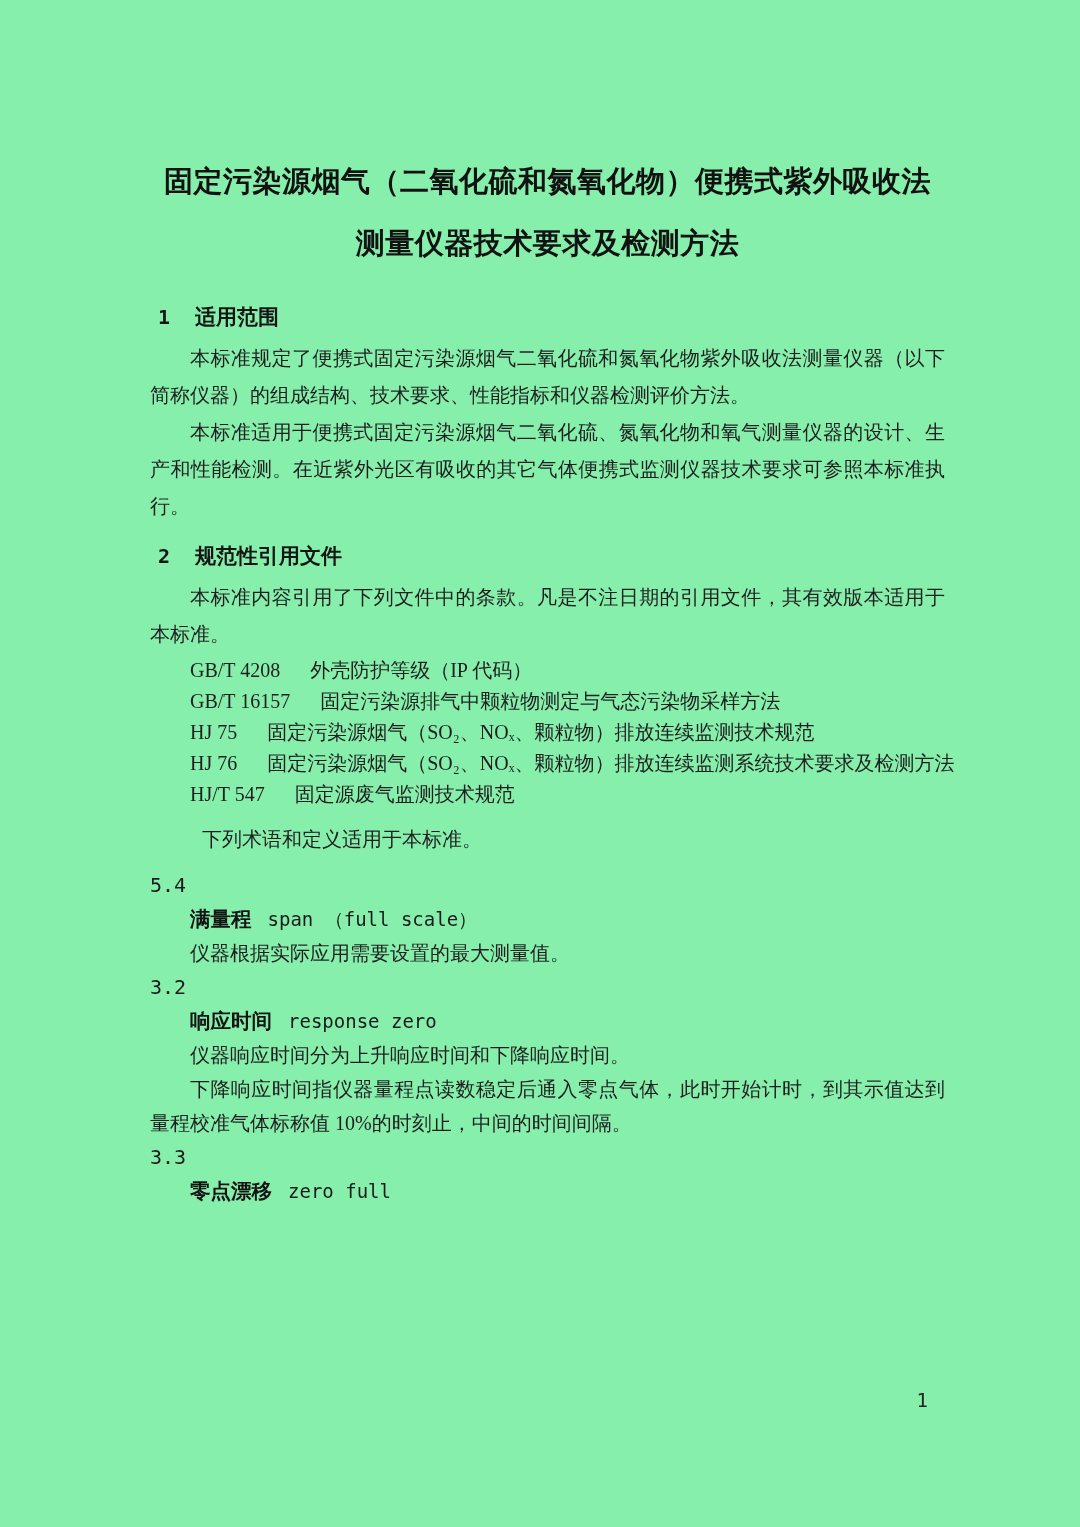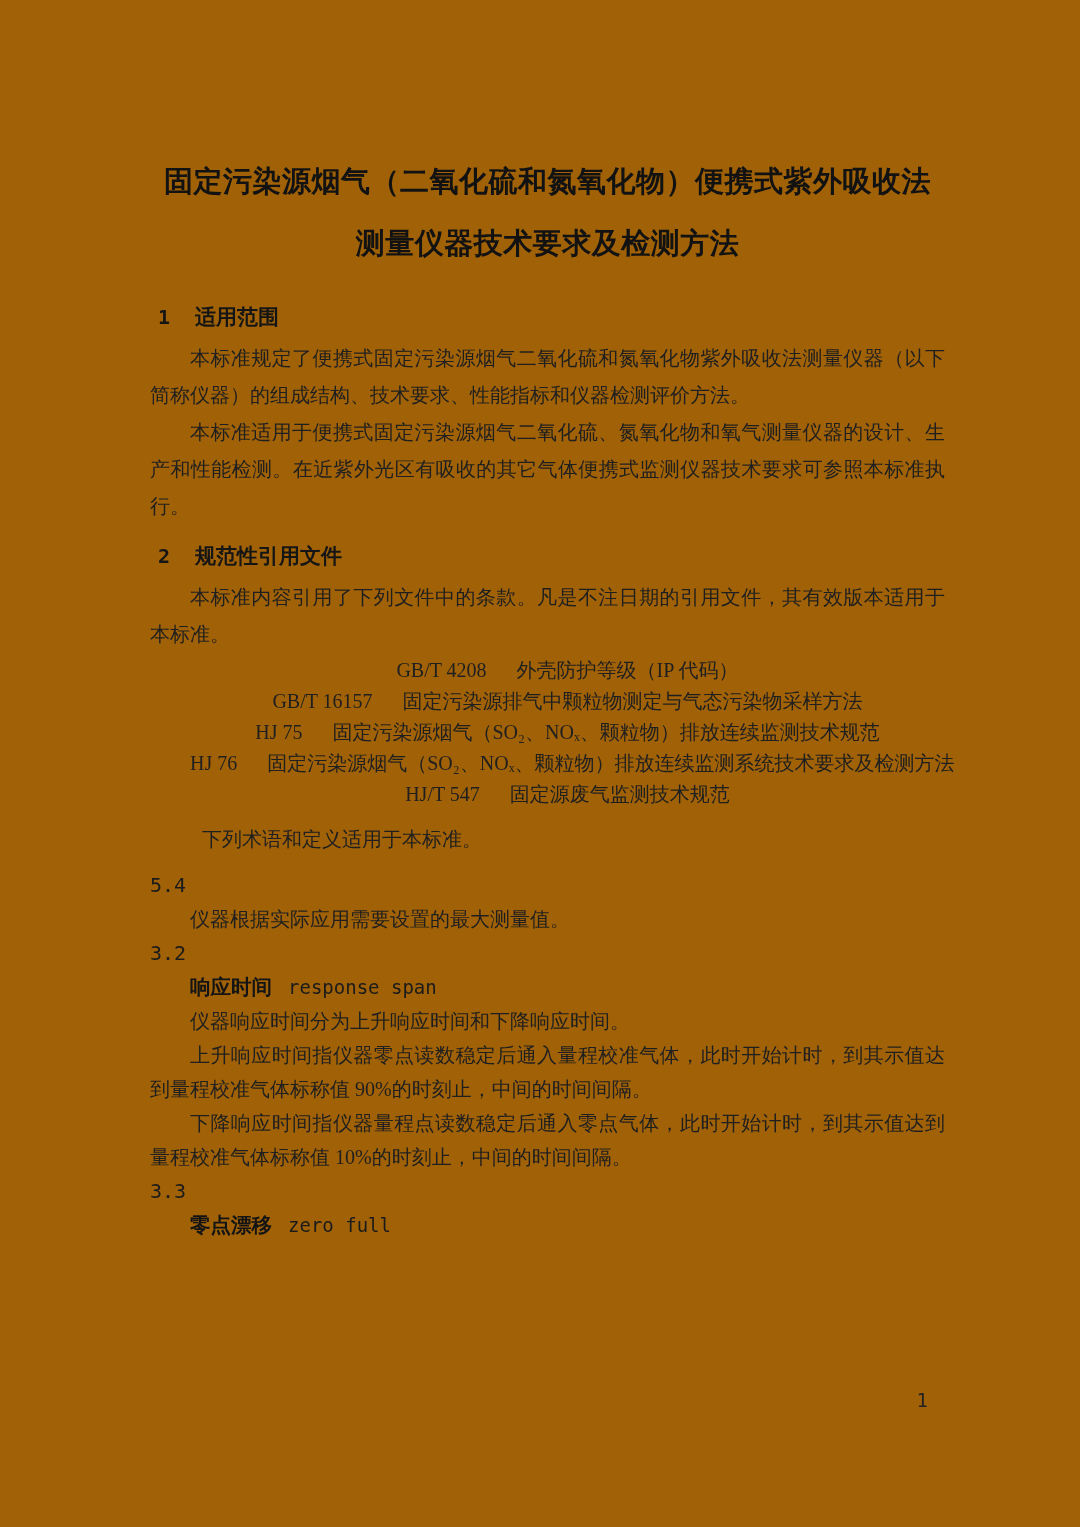--- a/index.html
+++ b/index.html
@@ -1,20 +1,20 @@
 <!DOCTYPE html>
 <html><head>
 <meta charset="utf-8">
 <style>
   html,body { margin:0; padding:0; background:#ffffff; }
   .page {
     position:relative;
     width:1080px; height:1527px;
     margin:0 auto;
-    background:#a16207;
+    background:#86efac;
     overflow:hidden;
     color:#1f1f1f;
     font-family:"Liberation Serif","DejaVu Serif",serif;
     font-size:20px;
     line-height:37px;
   }
   .doc {
     position:absolute; top:0; left:0; right:0; bottom:0;
     padding:150px 135px 0 150px;
     box-sizing:border-box;
@@ -42,21 +42,20 @@
   .body-p {
     margin:0;
     text-indent:2em;
     text-align:justify;
   }
   .ref-list { margin-top:2px; }
   .ref {
     padding-left:40px;
     line-height:31px;
     white-space:nowrap;
-    text-align:center;
   }
   .ref-code { margin-right:30px; }
   .sec3-intro { margin:12px; text-indent:2em; line-height:34px; }
   .terms { line-height:34px; }
   .term-num {
     font-family:"DejaVu Sans Mono",monospace;
     font-size:20px;
     line-height:34px;
     color:#1b1b1b;
   }
@@ -119,30 +118,32 @@
         <span class="ref-code">HJ/T 547</span><span>固定源废气监测技术规范</span>
       </div>
     </div>
 
     <p class="sec3-intro">下列术语和定义适用于本标准。</p>
 
     <div class="terms">
 
       <div class="term">
         <div class="term-num">5.4</div>
+        <div class="term-name">
+          <span class="term-zh">满量程</span><span class="term-en">span （full scale）</span>
+        </div>
         <p class="body-p">仪器根据实际应用需要设置的最大测量值。</p>
       </div>
 
       <div class="term">
         <div class="term-num">3.2</div>
         <div class="term-name">
-          <span class="term-zh">响应时间</span><span class="term-en">response span</span>
+          <span class="term-zh">响应时间</span><span class="term-en">response zero</span>
         </div>
         <p class="body-p">仪器响应时间分为上升响应时间和下降响应时间。</p>
-        <p class="body-p">上升响应时间指仪器零点读数稳定后通入量程校准气体，此时开始计时，到其示值达到量程校准气体标称值 90%的时刻止，中间的时间间隔。</p>
         <p class="body-p">下降响应时间指仪器量程点读数稳定后通入零点气体，此时开始计时，到其示值达到量程校准气体标称值 10%的时刻止，中间的时间间隔。</p>
       </div>
 
       <div class="term">
         <div class="term-num">3.3</div>
         <div class="term-name">
           <span class="term-zh">零点漂移</span><span class="term-en">zero full</span>
         </div>
       </div>
 

